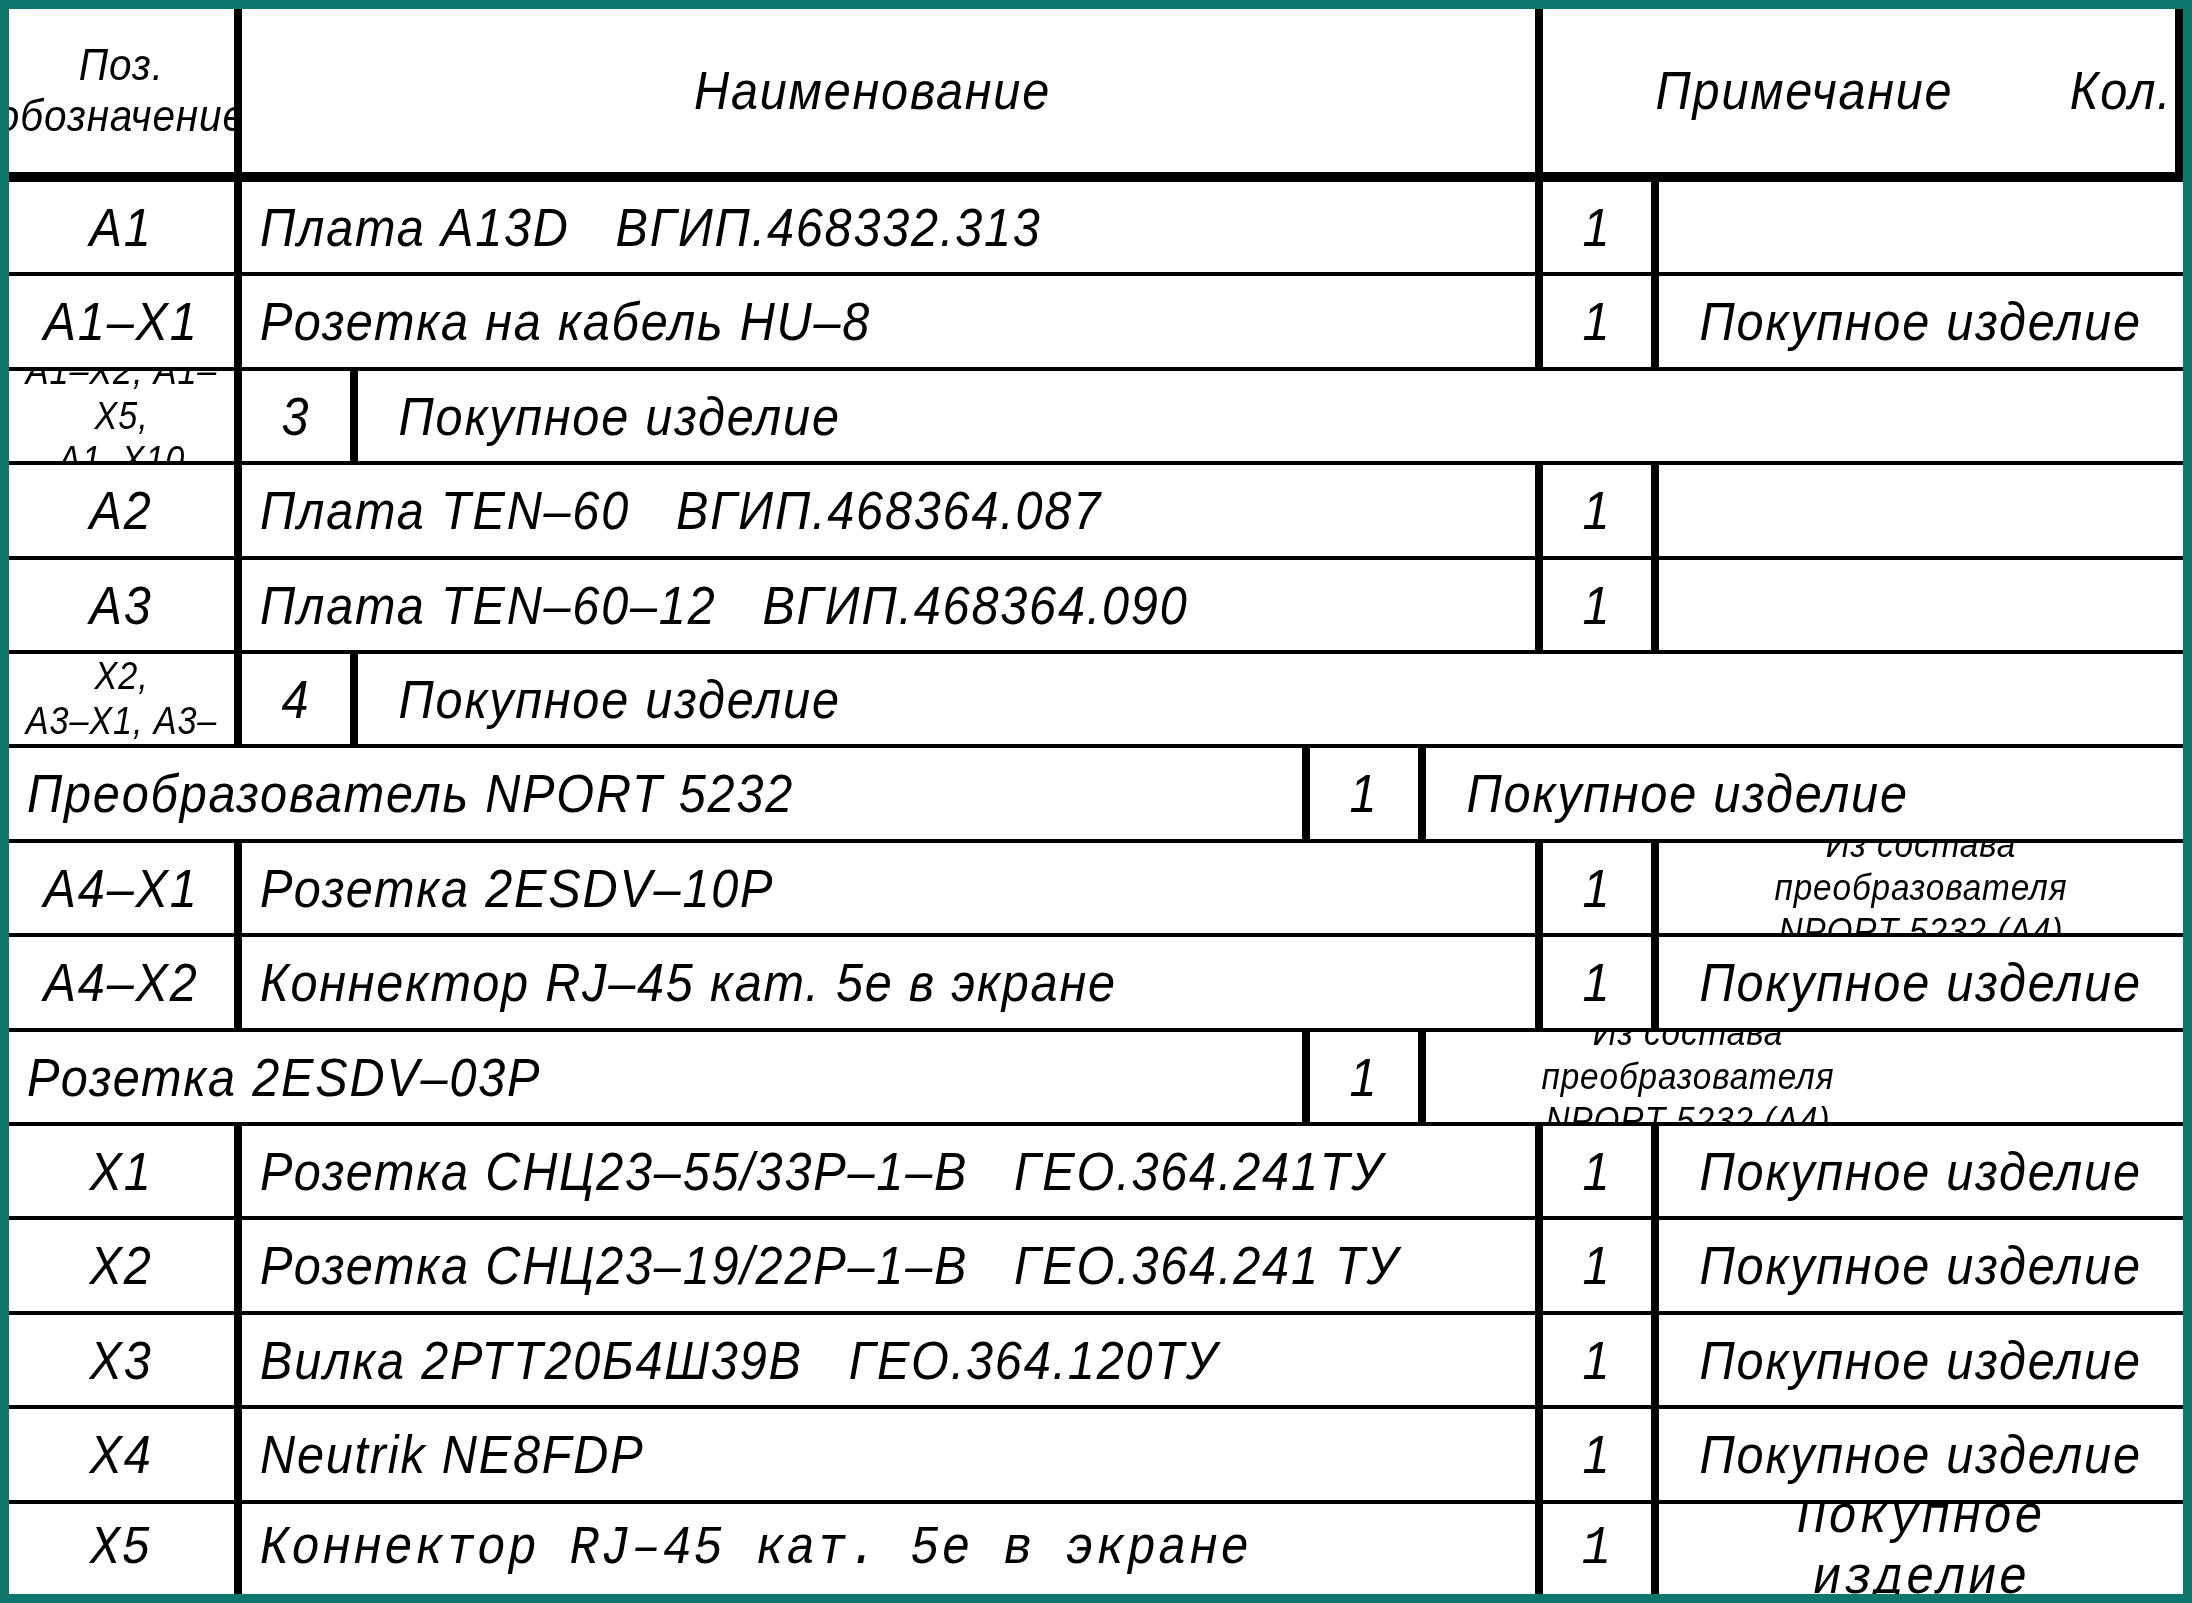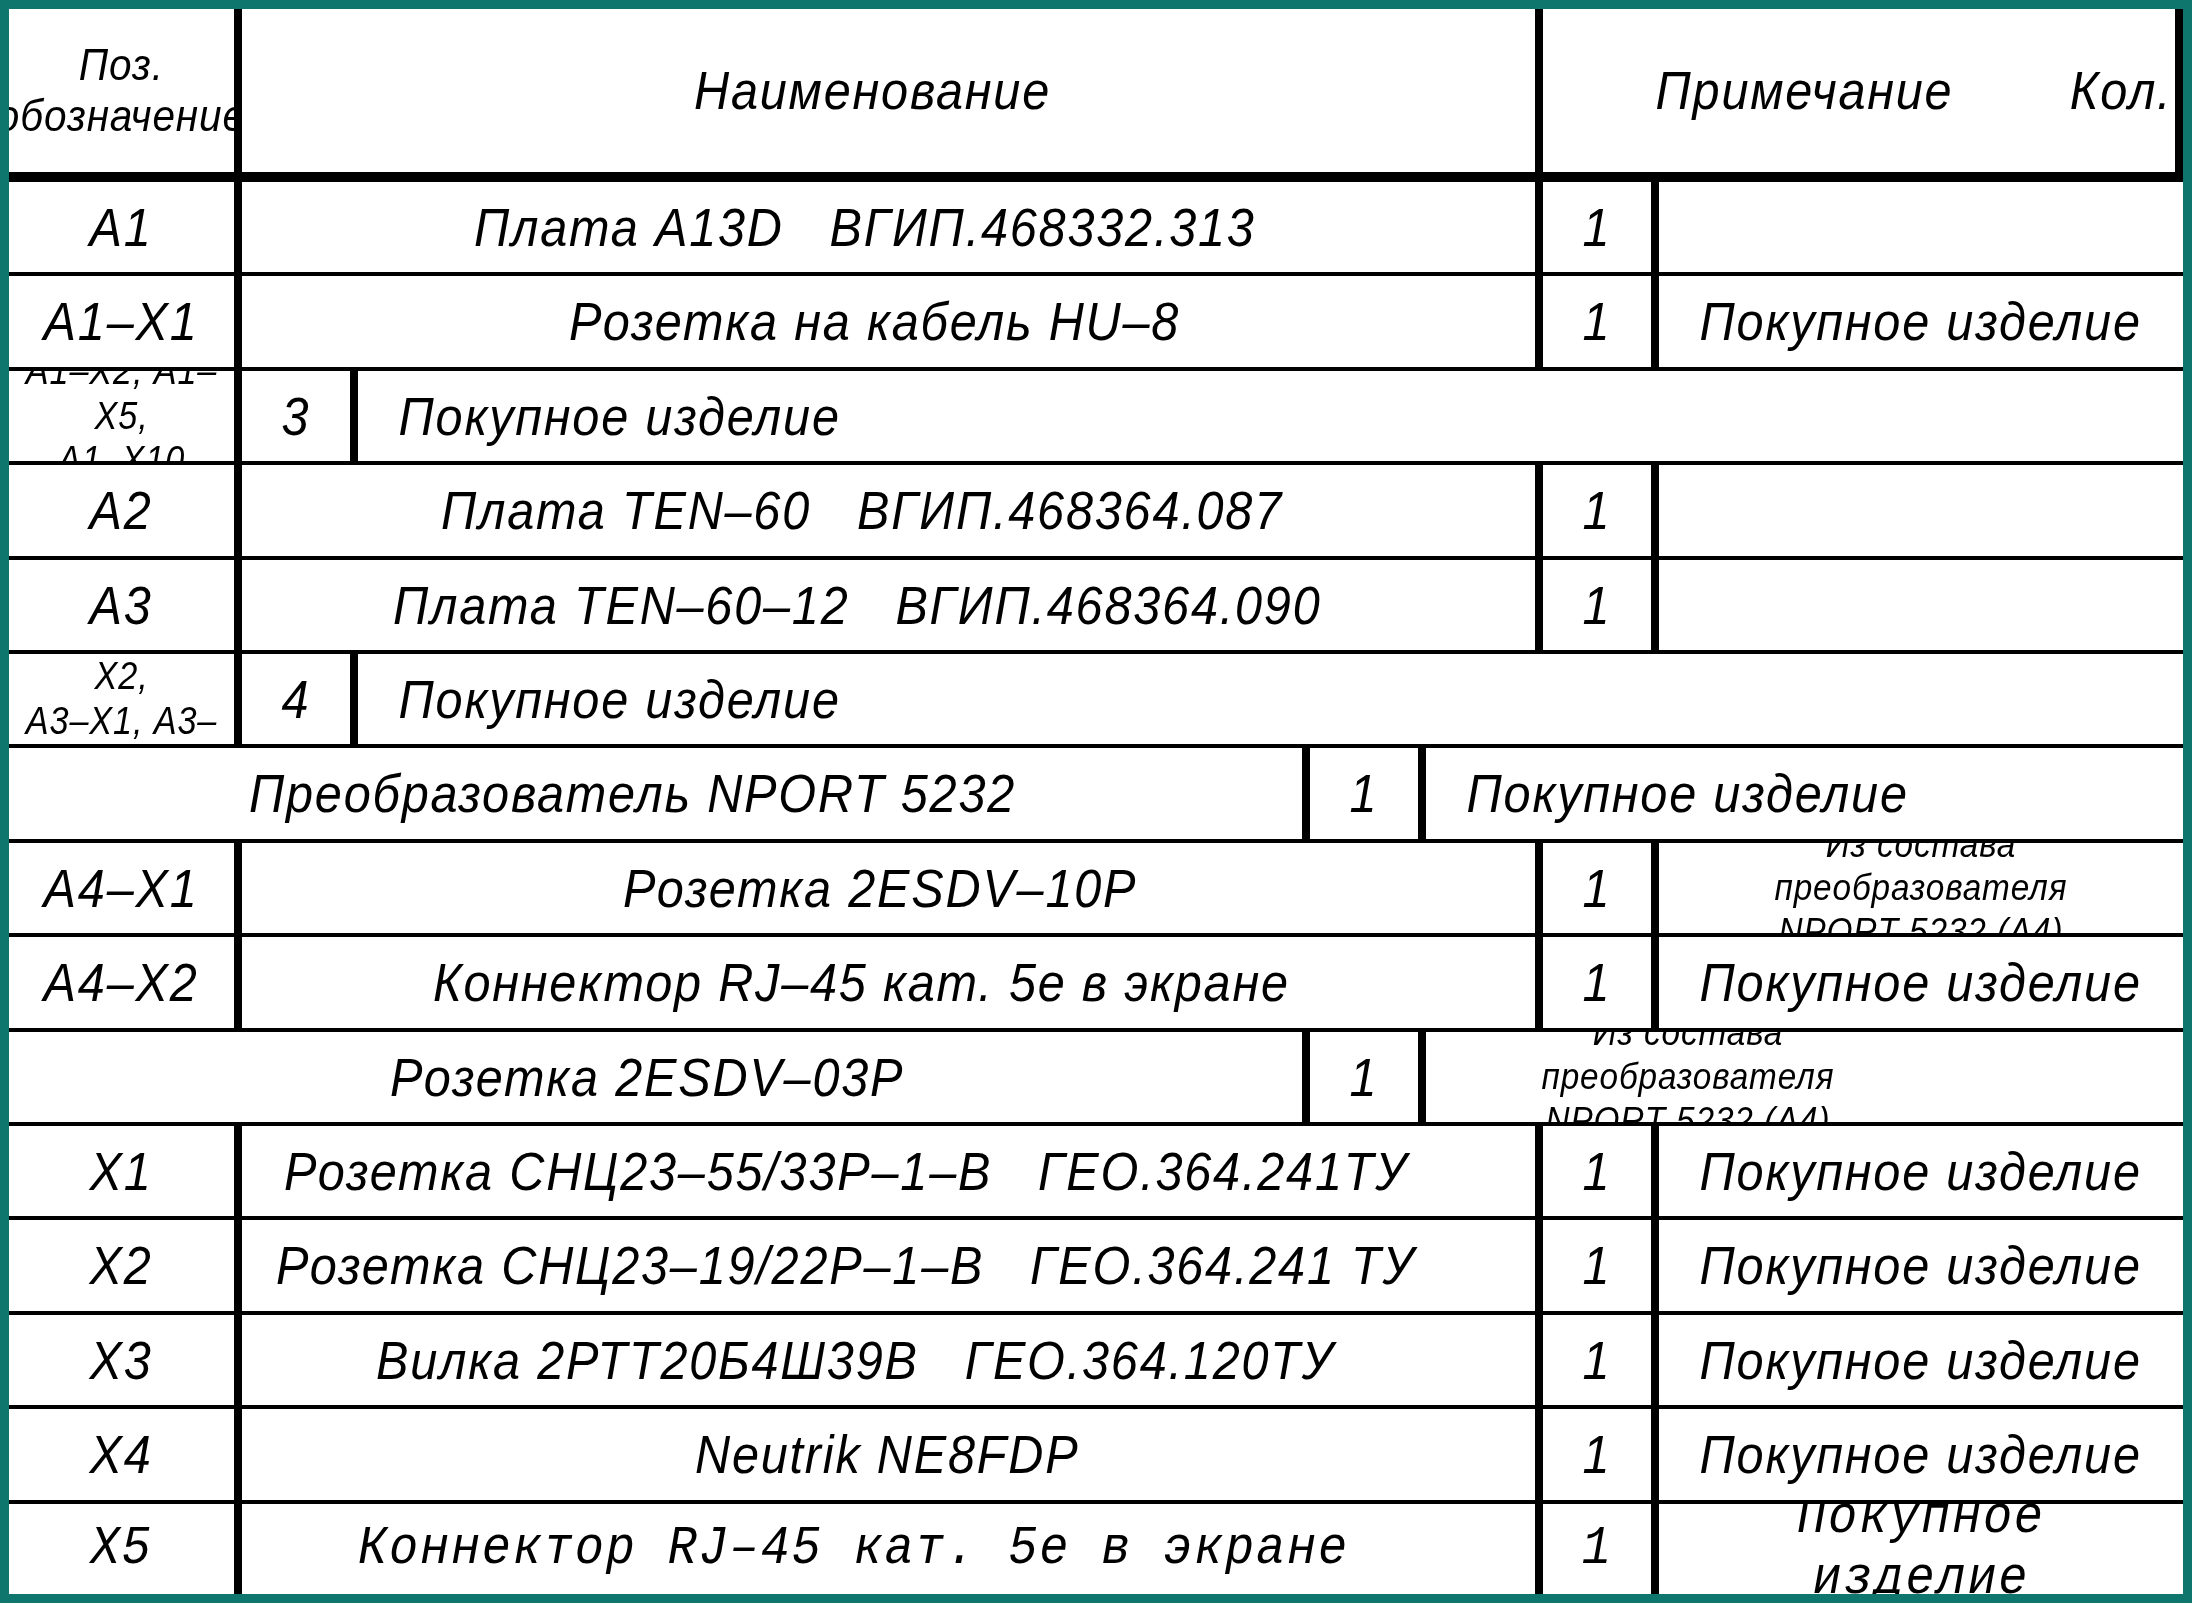--- a/index.html
+++ b/index.html
@@ -32,21 +32,21 @@
     border-bottom: 10px solid #000;
   }
   .cell {
     box-sizing: border-box;
     display: flex;
     align-items: center;
     justify-content: center;
     overflow: hidden;
   }
   .cell.pos  { width: 10.72%; border-right: 8px solid #000; }
-  .cell.name { width: 59.84%; border-right: 8px solid #000; justify-content: center; padding-left: 40px; }
+  .cell.name { width: 59.84%; border-right: 8px solid #000; justify-content: flex-start; padding-left: 18px; }
   .cell.qty  { width: 5.34%;  border-right: 8px solid #000; }
   .cell.note { width: 24.10%; }
   .gost {
     font-style: italic;
     font-size: 54px;
     letter-spacing: 2px;
     line-height: 1.12;
     display: inline-block;
     transform: scaleX(0.9);
     transform-origin: 50% 50%;

